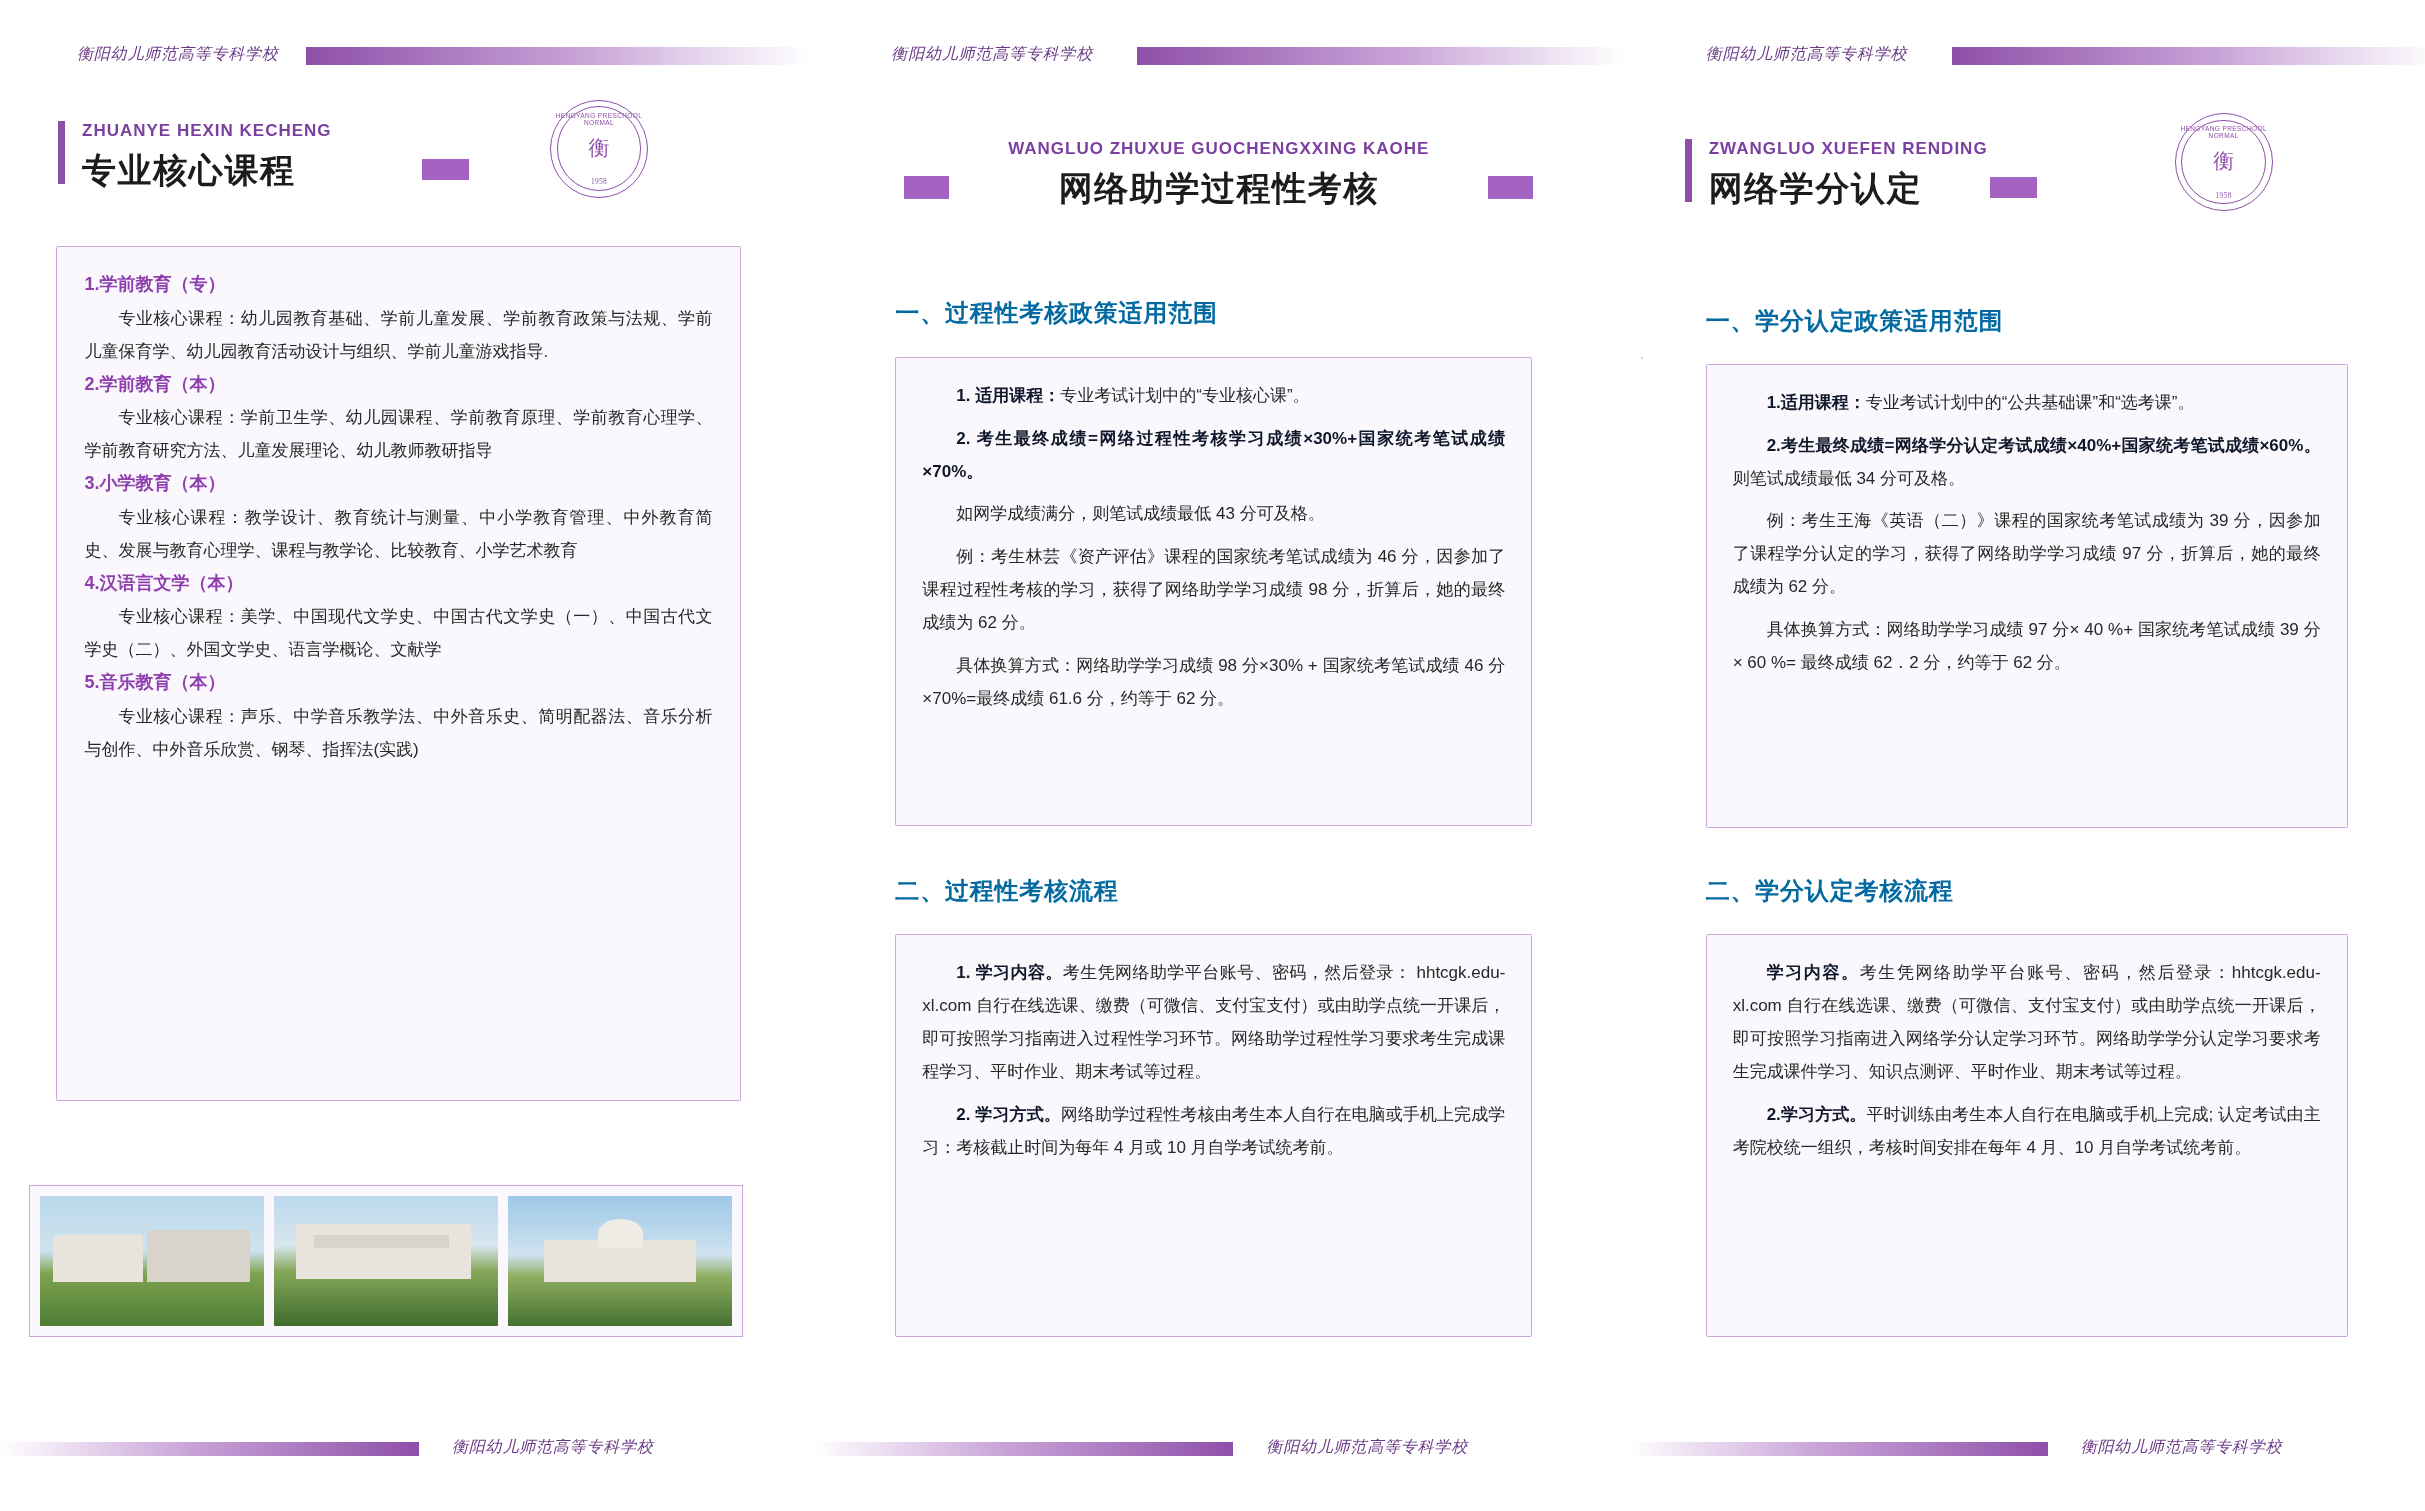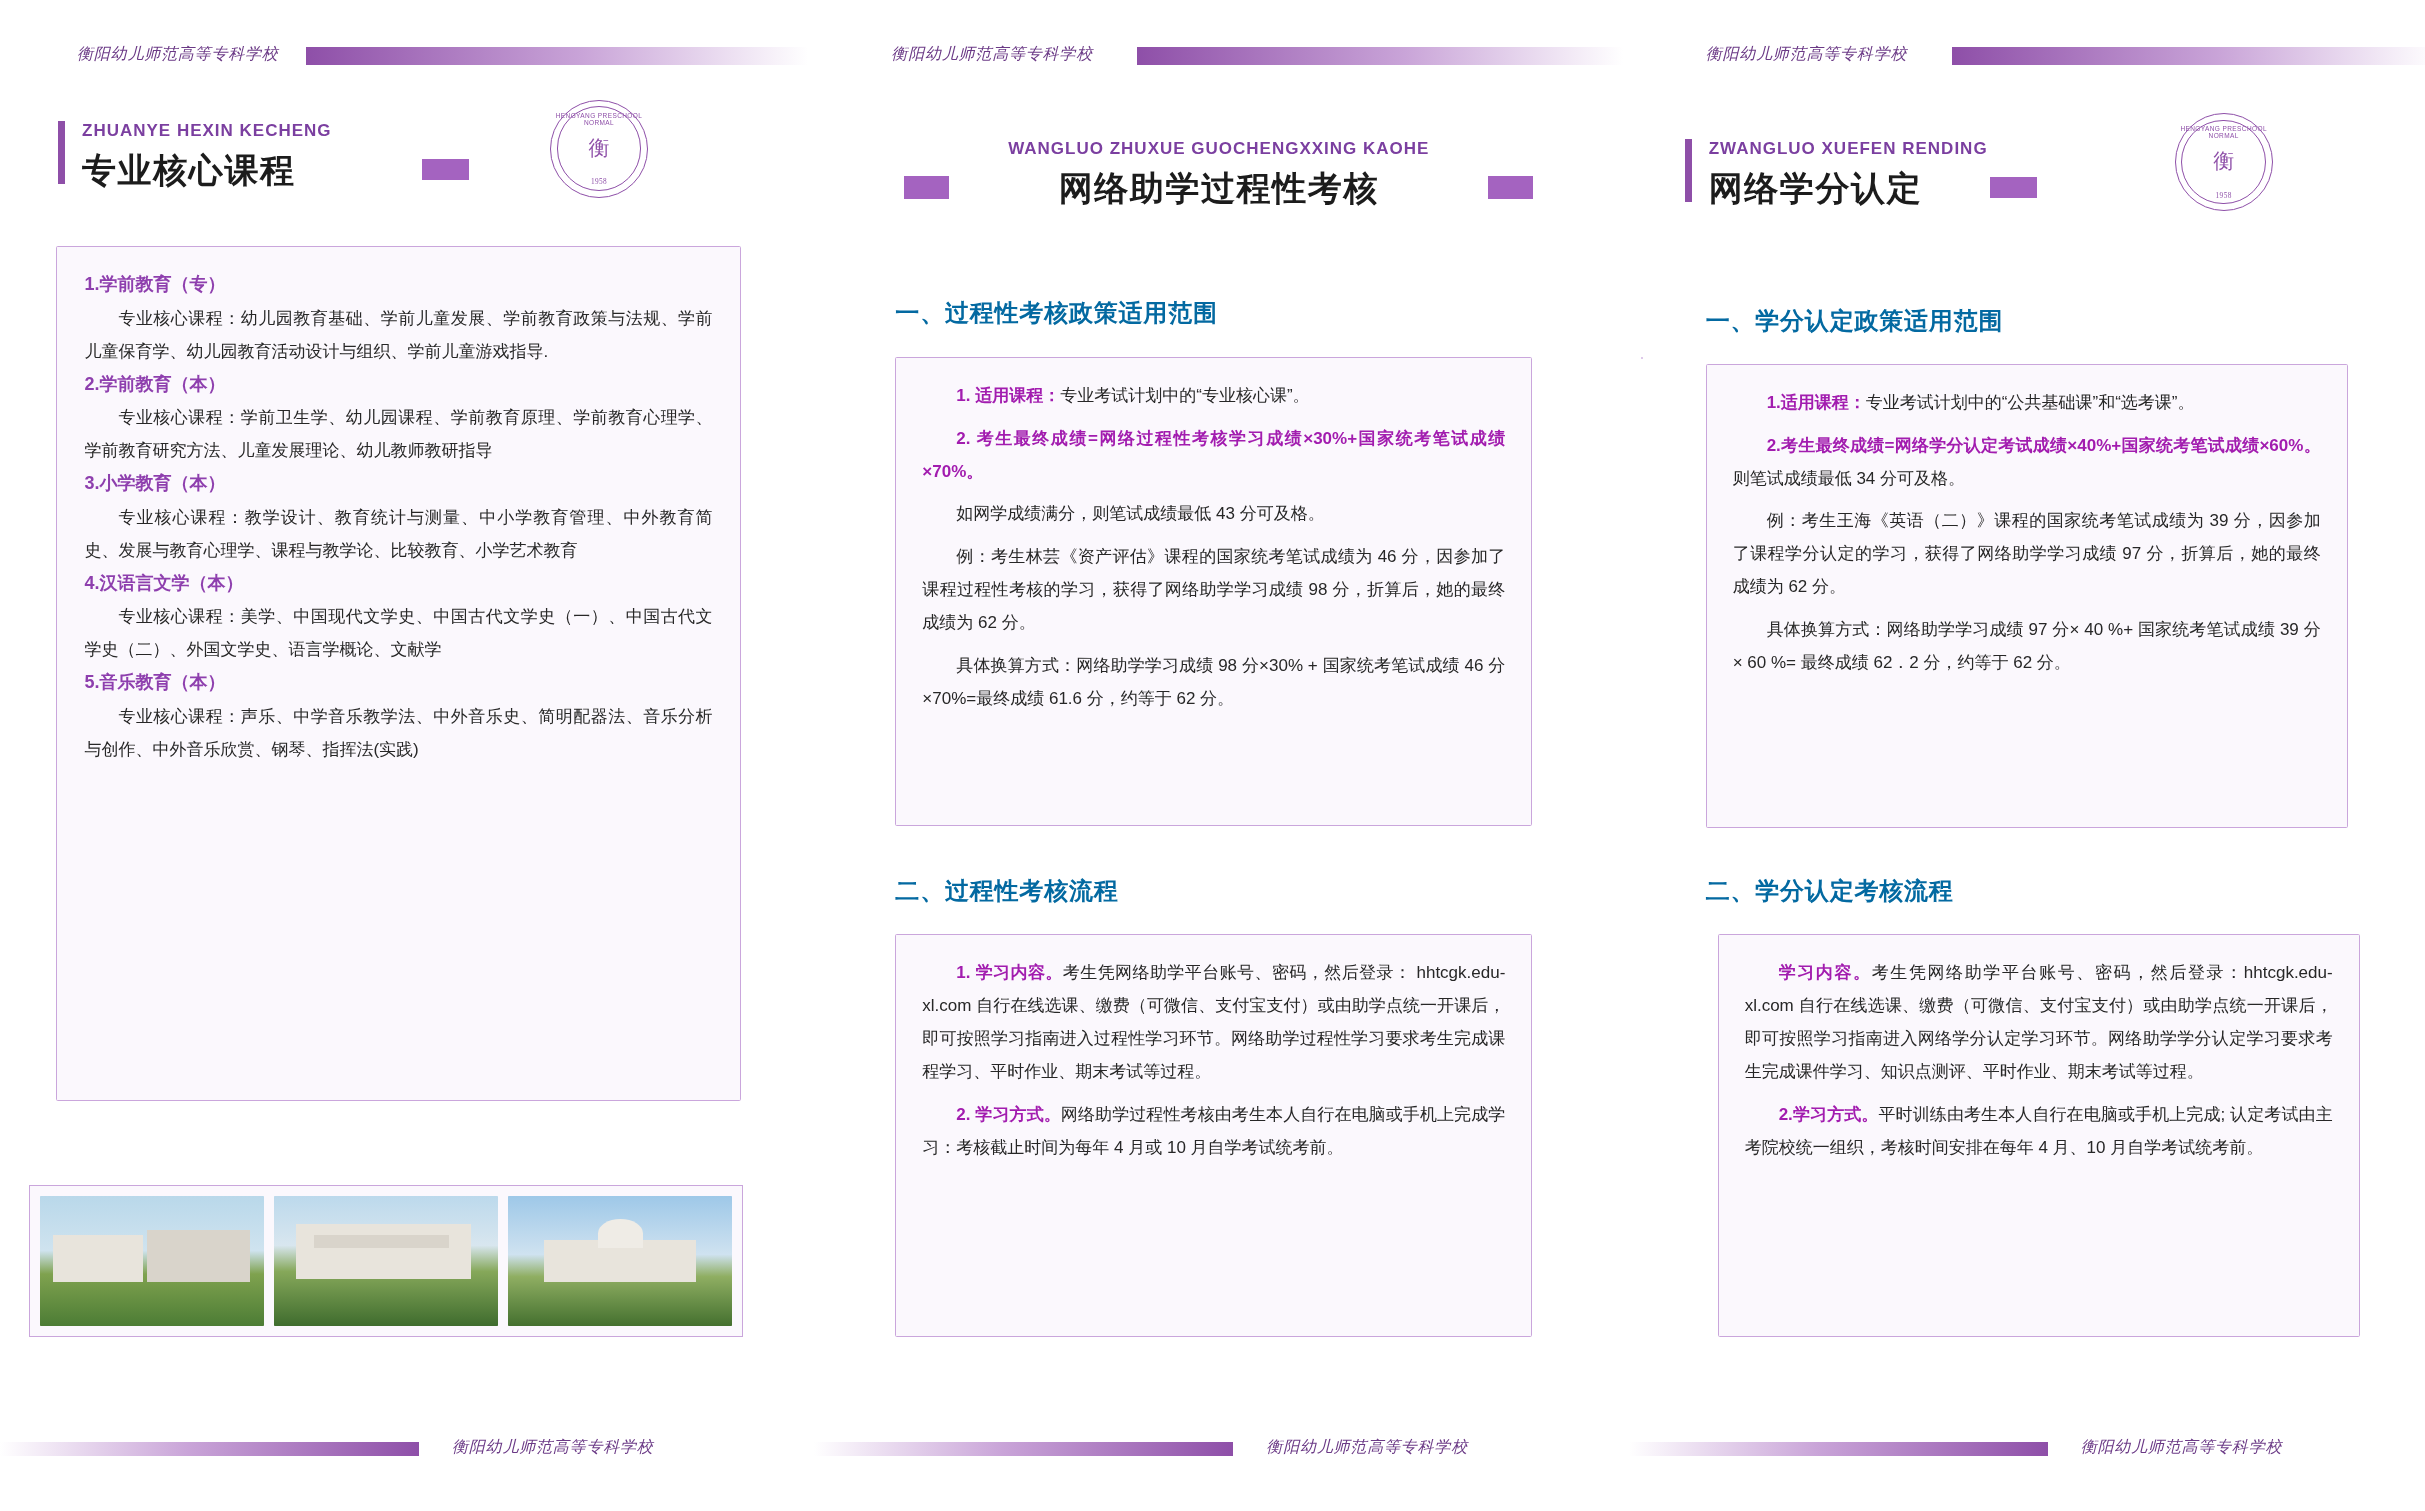--- a/index.html
+++ b/index.html
@@ -197,21 +197,21 @@
   p:last-child { margin-bottom: 0; }
   .indent { text-indent: 34px; }
   .h-item {
     color: #8e3fae;
     font-weight: bold;
     font-size: 18px;
     margin: 0 0 1.6px 0;
     line-height: 32px;
   }
   .purple {
-    color: #a21caf;
+    color: #0f172a;
     font-weight: bold;
   }
 
   
   .photos {
     position: absolute;
     left: 29px;
     top: 1185px;
     width: 714px;
     height: 152px;
@@ -379,21 +379,21 @@
 
     <div class="card" style="left:77px; top:364px; width:642px; height:464px; padding:21px 26px;">
       <p class="indent"><span class="purple">1.适用课程：</span><span>专业考试计划中的“公共基础课”和“选考课”。</span></p>
       <p class="indent"><span class="purple">2.考生最终成绩=网络学分认定考试成绩×40%+国家统考笔试成绩×60%。</span><span>则笔试成绩最低 34 分可及格。</span></p>
       <p class="indent">例：考生王海《英语（二）》课程的国家统考笔试成绩为 39 分，因参加了课程学分认定的学习，获得了网络助学学习成绩 97 分，折算后，她的最终成绩为 62 分。</p>
       <p class="indent">具体换算方式：网络助学学习成绩 97 分× 40 %+ 国家统考笔试成绩 39 分× 60 %= 最终成绩 62．2 分，约等于 62 分。</p>
     </div>
 
     <div class="sect-title" style="left:77px; top:875px;">二、学分认定考核流程</div>
 
-    <div class="card" style="left:77px; top:934px; width:642px; height:403px; padding:21px 26px;margin-left:12px;">
+    <div class="card" style="left:77px; top:934px; width:642px; height:403px; padding:21px 26px;">
       <p class="indent"><span class="purple">学习内容。</span><span>考生凭网络助学平台账号、密码，然后登录：hhtcgk.edu-xl.com 自行在线选课、缴费（可微信、支付宝支付）或由助学点统一开课后，即可按照学习指南进入网络学分认定学习环节。网络助学学分认定学习要求考生完成课件学习、知识点测评、平时作业、期末考试等过程。</span></p>
       <p class="indent"><span class="purple">2.学习方式。</span><span>平时训练由考生本人自行在电脑或手机上完成; 认定考试由主考院校统一组织，考核时间安排在每年 4 月、10 月自学考试统考前。</span></p>
     </div>
 
     <div class="botbar">
       <div class="gradient" style="left:0px; width:419px;"></div>
       <div class="brandtext" style="left:452px; top:-4.8px;">衡阳幼儿师范高等专科学校</div>
     </div>
   </div>
 

